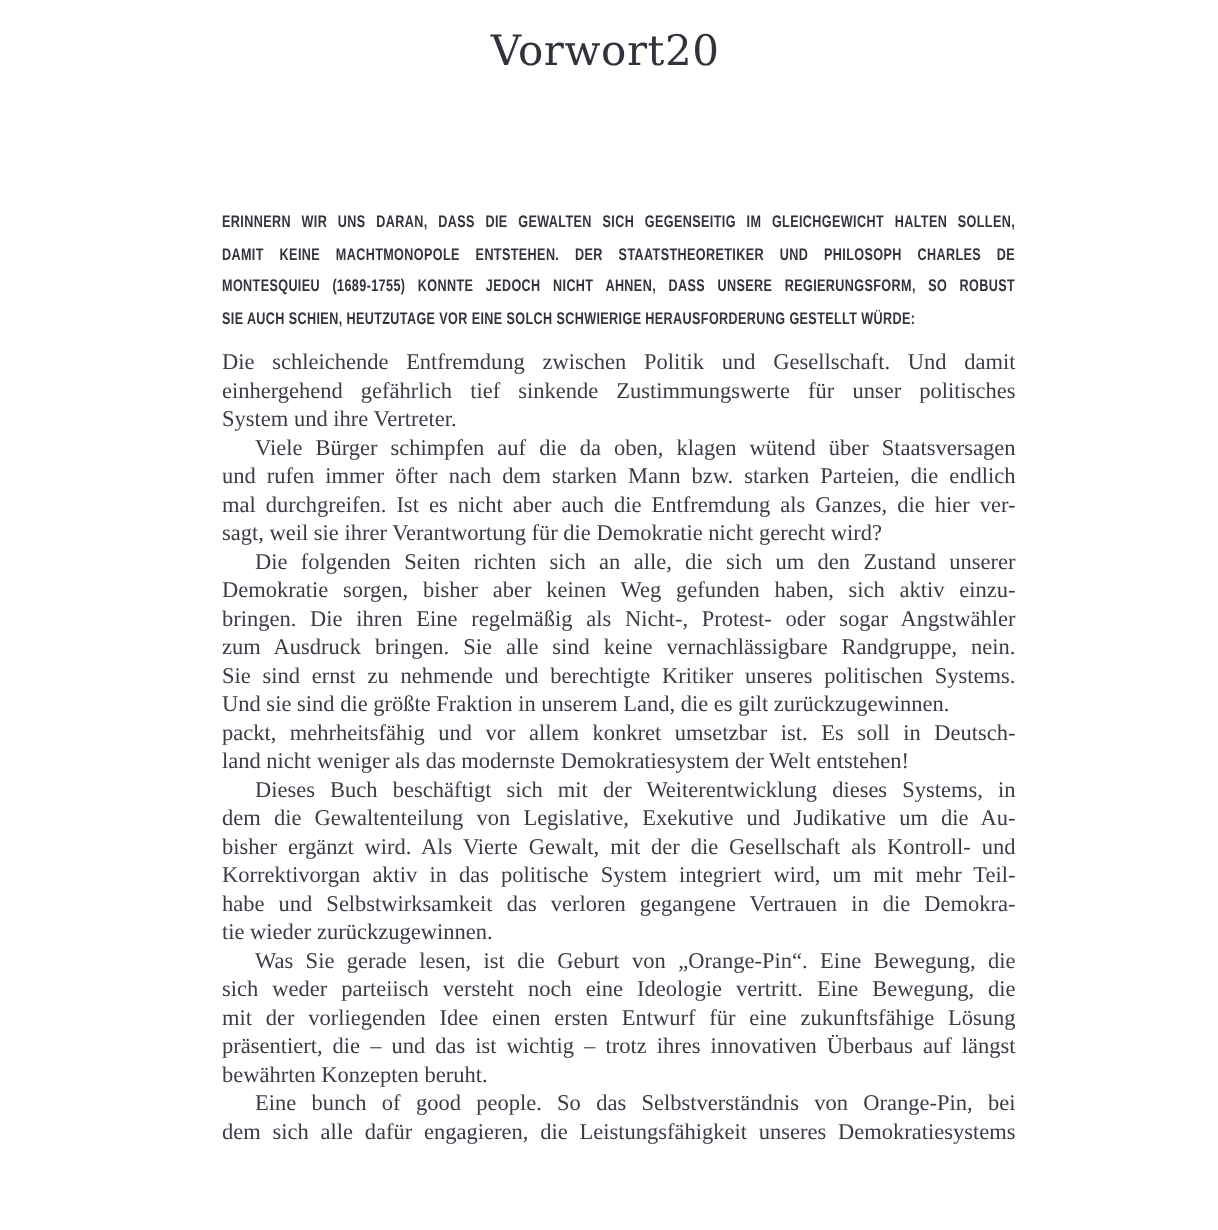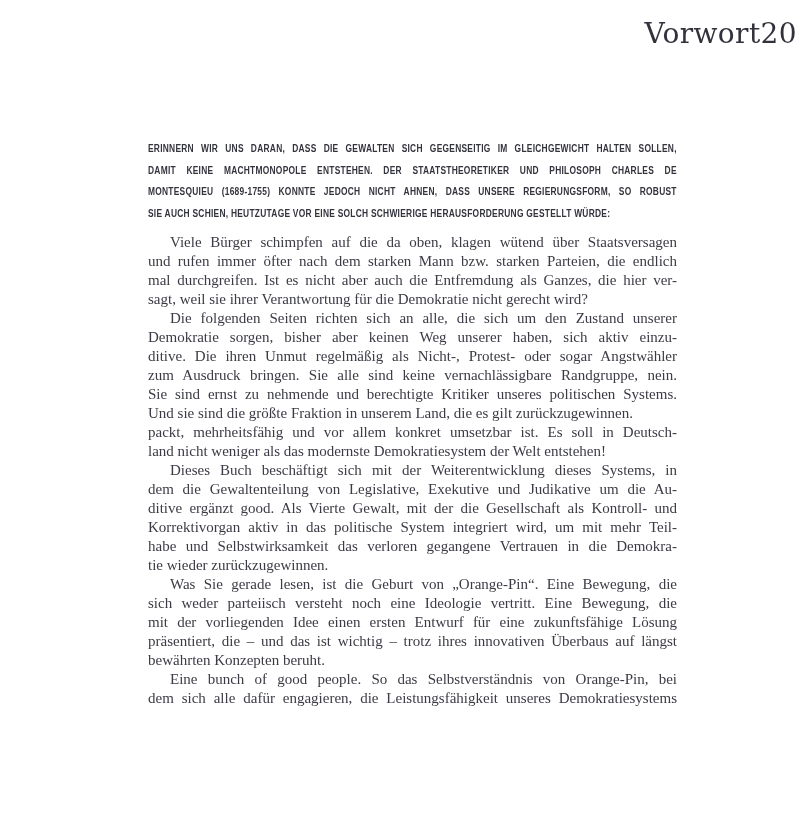--- a/index.html
+++ b/index.html
@@ -13,21 +13,21 @@
     color: #3b3b45;
   }
 
   
   .header {
     position: absolute;
     left: 10px;
     right: 15px;
     top: 17px;
     display: flex;
-    justify-content: flex-end;
+    justify-content: center;
     align-items: baseline;
     font-family: "DejaVu Serif", serif;
     font-size: 28px;
     letter-spacing: 0.4px;
     color: #32323c;
   }
 
   
   .lede {
     position: absolute;
@@ -72,41 +72,46 @@
 
   <div class="lede">
       <div class="line">ERINNERN WIR UNS DARAN, DASS DIE GEWALTEN SICH GEGENSEITIG IM GLEICHGEWICHT HALTEN SOLLEN,</div>
       <div class="line">DAMIT KEINE MACHTMONOPOLE ENTSTEHEN. DER STAATSTHEORETIKER UND PHILOSOPH CHARLES DE</div>
       <div class="line">MONTESQUIEU (1689-1755) KONNTE JEDOCH NICHT AHNEN, DASS UNSERE REGIERUNGSFORM, SO ROBUST</div>
       <div class="line last">SIE AUCH SCHIEN, HEUTZUTAGE VOR EINE SOLCH SCHWIERIGE HERAUSFORDERUNG GESTELLT WÜRDE:</div>
     </div>
 
   <div class="bodytext">
     <div class="para">
+        <div class="line">Die schleichende Entfremdung zwischen Politik und Gesellschaft. Und damit</div>
+        <div class="line">einhergehend gefährlich tief sinkende Zustimmungswerte für unser politisches</div>
+        <div class="line last">System und ihre Vertreter.</div>
+      </div>
+    <div class="para">
         <div class="line indent">Viele Bürger schimpfen auf die da oben, klagen wütend über Staatsversagen</div>
         <div class="line">und rufen immer öfter nach dem starken Mann bzw. starken Parteien, die endlich</div>
         <div class="line">mal durchgreifen. Ist es nicht aber auch die Entfremdung als Ganzes, die hier ver-</div>
         <div class="line last">sagt, weil sie ihrer Verantwortung für die Demokratie nicht gerecht wird?</div>
       </div>
     <div class="para">
         <div class="line indent">Die folgenden Seiten richten sich an alle, die sich um den Zustand unserer</div>
-        <div class="line">Demokratie sorgen, bisher aber keinen Weg unserer haben, sich aktiv einzu-</div>
-        <div class="line">ditive. Die ihren Unmut regelmäßig als Nicht-, Protest- oder sogar Angstwähler</div>
+        <div class="line">Demokratie sorgen, bisher aber keinen Weg gefunden haben, sich aktiv einzu-</div>
+        <div class="line">bringen. Die ihren Eine regelmäßig als Nicht-, Protest- oder sogar Angstwähler</div>
         <div class="line">zum Ausdruck bringen. Sie alle sind keine vernachlässigbare Randgruppe, nein.</div>
         <div class="line">Sie sind ernst zu nehmende und berechtigte Kritiker unseres politischen Systems.</div>
         <div class="line last">Und sie sind die größte Fraktion in unserem Land, die es gilt zurückzugewinnen.</div>
       </div>
     <div class="para">
         <div class="line">packt, mehrheitsfähig und vor allem konkret umsetzbar ist. Es soll in Deutsch-</div>
         <div class="line last">land nicht weniger als das modernste Demokratiesystem der Welt entstehen!</div>
       </div>
     <div class="para">
         <div class="line indent">Dieses Buch beschäftigt sich mit der Weiterentwicklung dieses Systems, in</div>
         <div class="line">dem die Gewaltenteilung von Legislative, Exekutive und Judikative um die Au-</div>
-        <div class="line">ditive ergänzt good. Als Vierte Gewalt, mit der die Gesellschaft als Kontroll- und</div>
+        <div class="line">bisher ergänzt wird. Als Vierte Gewalt, mit der die Gesellschaft als Kontroll- und</div>
         <div class="line">Korrektivorgan aktiv in das politische System integriert wird, um mit mehr Teil-</div>
         <div class="line">habe und Selbstwirksamkeit das verloren gegangene Vertrauen in die Demokra-</div>
         <div class="line last">tie wieder zurückzugewinnen.</div>
       </div>
     <div class="para">
         <div class="line indent">Was Sie gerade lesen, ist die Geburt von „Orange-Pin“. Eine Bewegung, die</div>
         <div class="line">sich weder parteiisch versteht noch eine Ideologie vertritt. Eine Bewegung, die</div>
         <div class="line">mit der vorliegenden Idee einen ersten Entwurf für eine zukunftsfähige Lösung</div>
         <div class="line">präsentiert, die – und das ist wichtig – trotz ihres innovativen Überbaus auf längst</div>
         <div class="line last">bewährten Konzepten beruht.</div>

